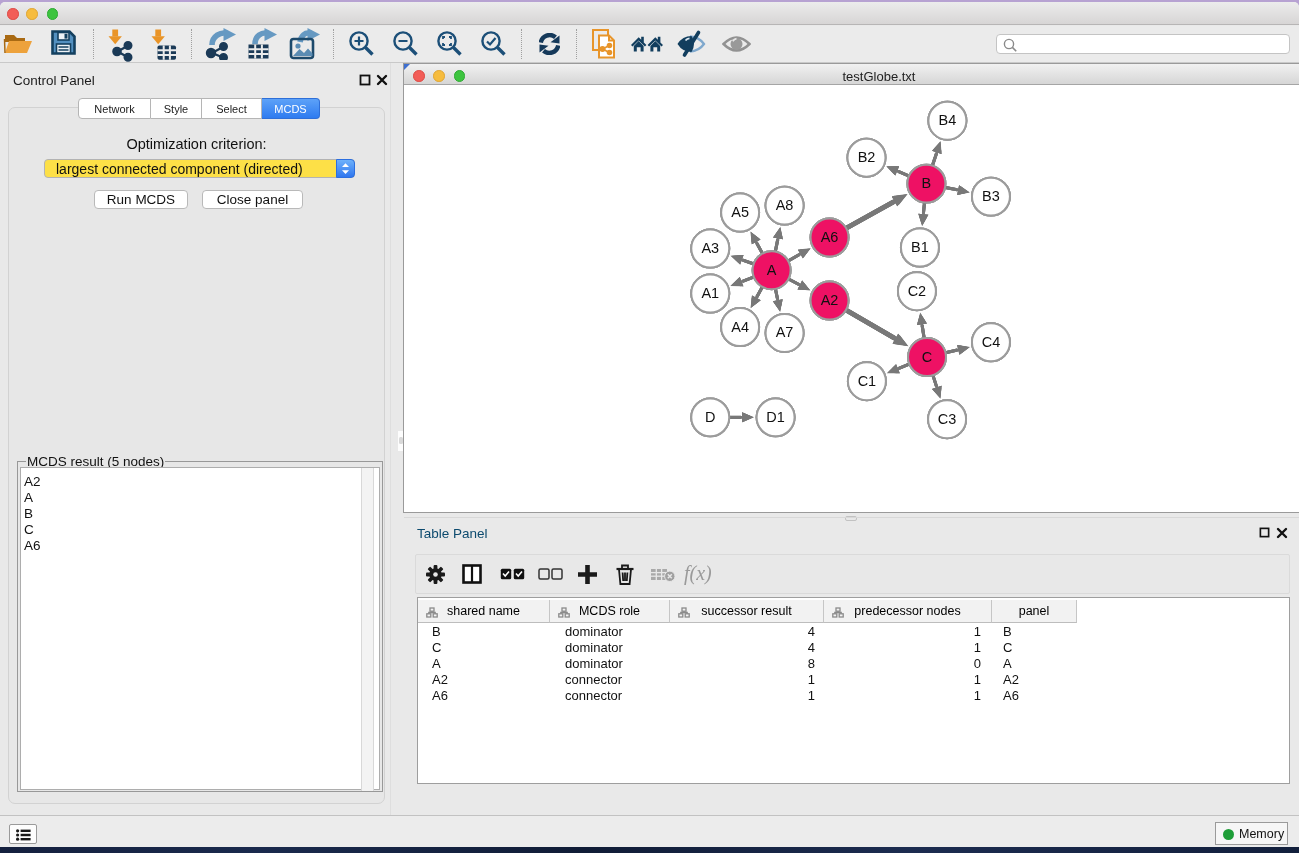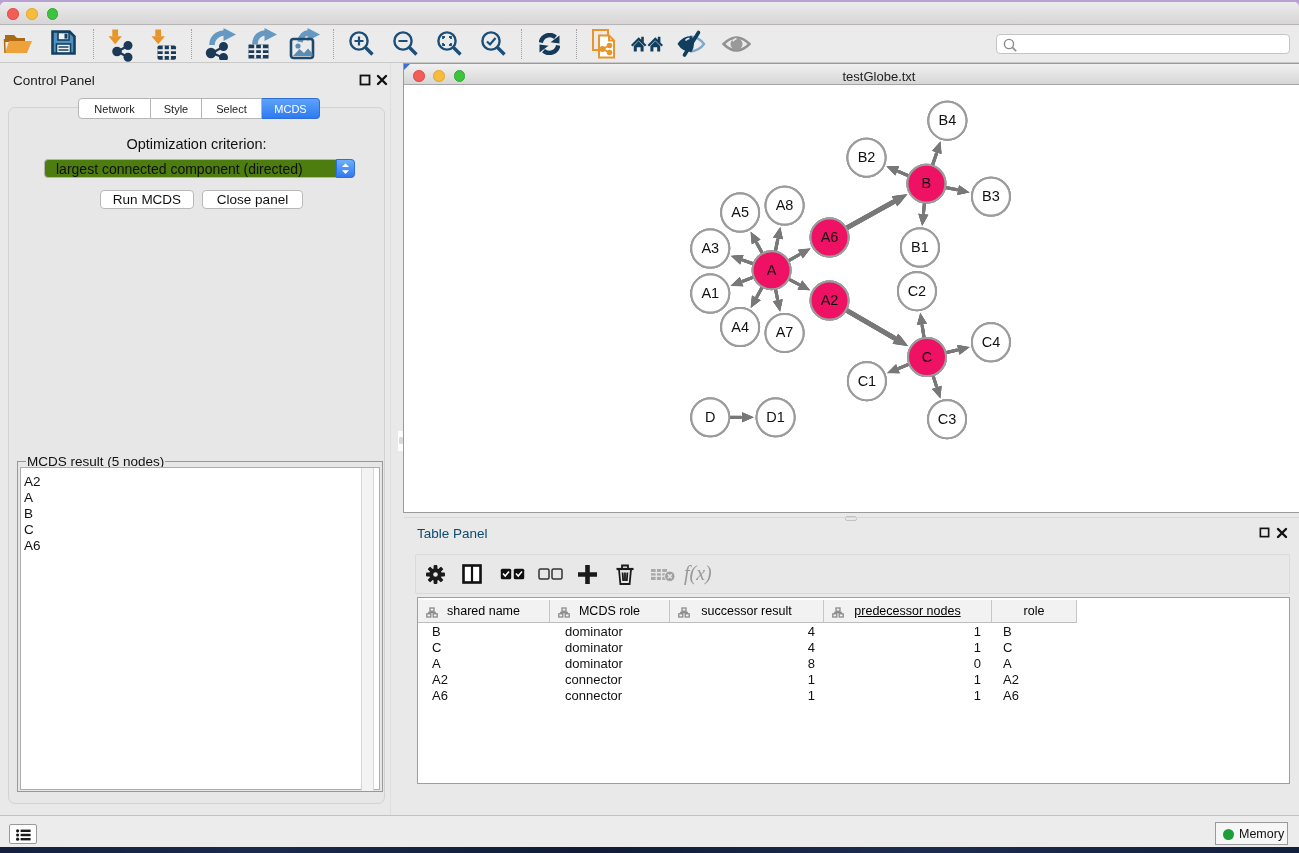--- a/index.html
+++ b/index.html
@@ -195,30 +195,30 @@
     </svg>
 <div style="position:absolute;left:8px;top:105px;width:377px;height:697px;background:#e7e7e7;border:1px solid #d2d2d2;border-radius:7px;"></div>
 
 <div style="position:absolute;left:78px;top:96px;height:21px;display:flex;font-size:11px;">
   <div class="cptab" style="border-radius:4px 0 0 4px;width:73px;">Network</div>
   <div class="cptab" style="width:51px;border-left:0;">Style</div>
   <div class="cptab" style="width:60px;border-left:0;">Select</div>
   <div class="cptab sel" style="border-radius:0 4px 4px 0;width:58px;border-left:0;">MCDS</div>
 </div>
 <div style="position:absolute;left:0px;top:134px;width:393px;text-align:center;font-size:14.5px;color:#111;">Optimization criterion:</div>
-<div style="position:absolute;left:44px;top:157px;width:311px;height:19px;background:#4d7c0f;border:1px solid #b3b3b3;border-radius:4px;">
+<div style="position:absolute;left:44px;top:157px;width:311px;height:19px;background:#fde047;border:1px solid #b3b3b3;border-radius:4px;">
   <div style="position:absolute;left:11px;top:1px;font-size:14px;color:#111;">largest connected component (directed)</div>
   <div style="position:absolute;right:-1px;top:-1px;width:19px;height:19px;background:linear-gradient(#6db1fb,#3077ef);border:1px solid #2c6fe0;border-radius:0 4px 4px 0;">
     <svg width="17" height="17" viewBox="0 0 17 17" style="margin:0px 0 0 0px">
       <path d="M5 7 l3.5 -3.8 L12 7 z" fill="#fff"></path>
           <path d="M5 10.2 l3.5 3.8 L12 10.2 z" fill="#fff"></path>
     </svg>
   </div>
 </div>
-<div class="cpbtn" style="left:100px;top:188px;width:94px;">Run MCDS</div>
+<div class="cpbtn" style="left:94px;top:188px;width:94px;">Run MCDS</div>
 <div class="cpbtn" style="left:202px;top:188px;width:101px;">Close panel</div>
 
 <fieldset style="position:absolute;left:17px;top:452px;width:366px;height:338px;border:1px solid #989898;border-radius:0;padding:0;">
 <legend style="font-size:13.5px;color:#111;margin-left:8px;padding:0 1px;">MCDS result (5 nodes)</legend>
 </fieldset>
 <div style="position:absolute;left:20px;top:465px;width:360px;height:323px;background:#fff;border:1px solid #adadad;font-size:13.5px;color:#111;">
   <div style="padding:6px 0 0 3px;line-height:16px;">A2<br>A<br>B<br>C<br>A6</div>
   <div style="position:absolute;right:5px;top:0;width:13px;height:323px;background:#f3f3f3;border-left:1px solid #d8d8d8;border-right:1px solid #d8d8d8;"></div>
 </div>
 
@@ -666,29 +666,29 @@
         </g>
       </svg><span>MCDS role</span></div>
 <div class="th" style="left:670px;width:154px;"><svg class="thi" width="12" height="11" viewBox="0 0 12 11">
         <g fill="none" stroke="#8a8a8a" stroke-width="1.3">
           <rect x="4" y="1" width="4" height="3.2"></rect>
           <rect x="0.8" y="6.8" width="4" height="3.2"></rect>
           <rect x="7.2" y="6.8" width="4" height="3.2"></rect>
           <path d="M6 4.2 v1.3 M2.8 6.8 v-1.3 h6.4 v1.3"></path>
         </g>
       </svg><span>successor result</span></div>
-<div class="th" style="left:824px;width:168px;text-decoration:underline;"><svg class="thi" width="12" height="11" viewBox="0 0 12 11">
+<div class="th" style="left:824px;width:168px;"><svg class="thi" width="12" height="11" viewBox="0 0 12 11">
         <g fill="none" stroke="#8a8a8a" stroke-width="1.3">
           <rect x="4" y="1" width="4" height="3.2"></rect>
           <rect x="0.8" y="6.8" width="4" height="3.2"></rect>
           <rect x="7.2" y="6.8" width="4" height="3.2"></rect>
           <path d="M6 4.2 v1.3 M2.8 6.8 v-1.3 h6.4 v1.3"></path>
         </g>
       </svg><span>predecessor nodes</span></div>
-<div class="th" style="left:992px;width:85px;">role</div>
+<div class="th" style="left:992px;width:85px;">panel</div>
 
 <div class="trow" style="top:621px;">
       <span style="left:14px;">B</span>
       <span style="left:147px;">dominator</span>
       <span class="r" style="left:252px;width:145px;">4</span>
       <span class="r" style="left:406px;width:157px;">1</span>
       <span style="left:585px;">B</span>
     </div>
 <div class="trow" style="top:637px;">
       <span style="left:14px;">C</span>

